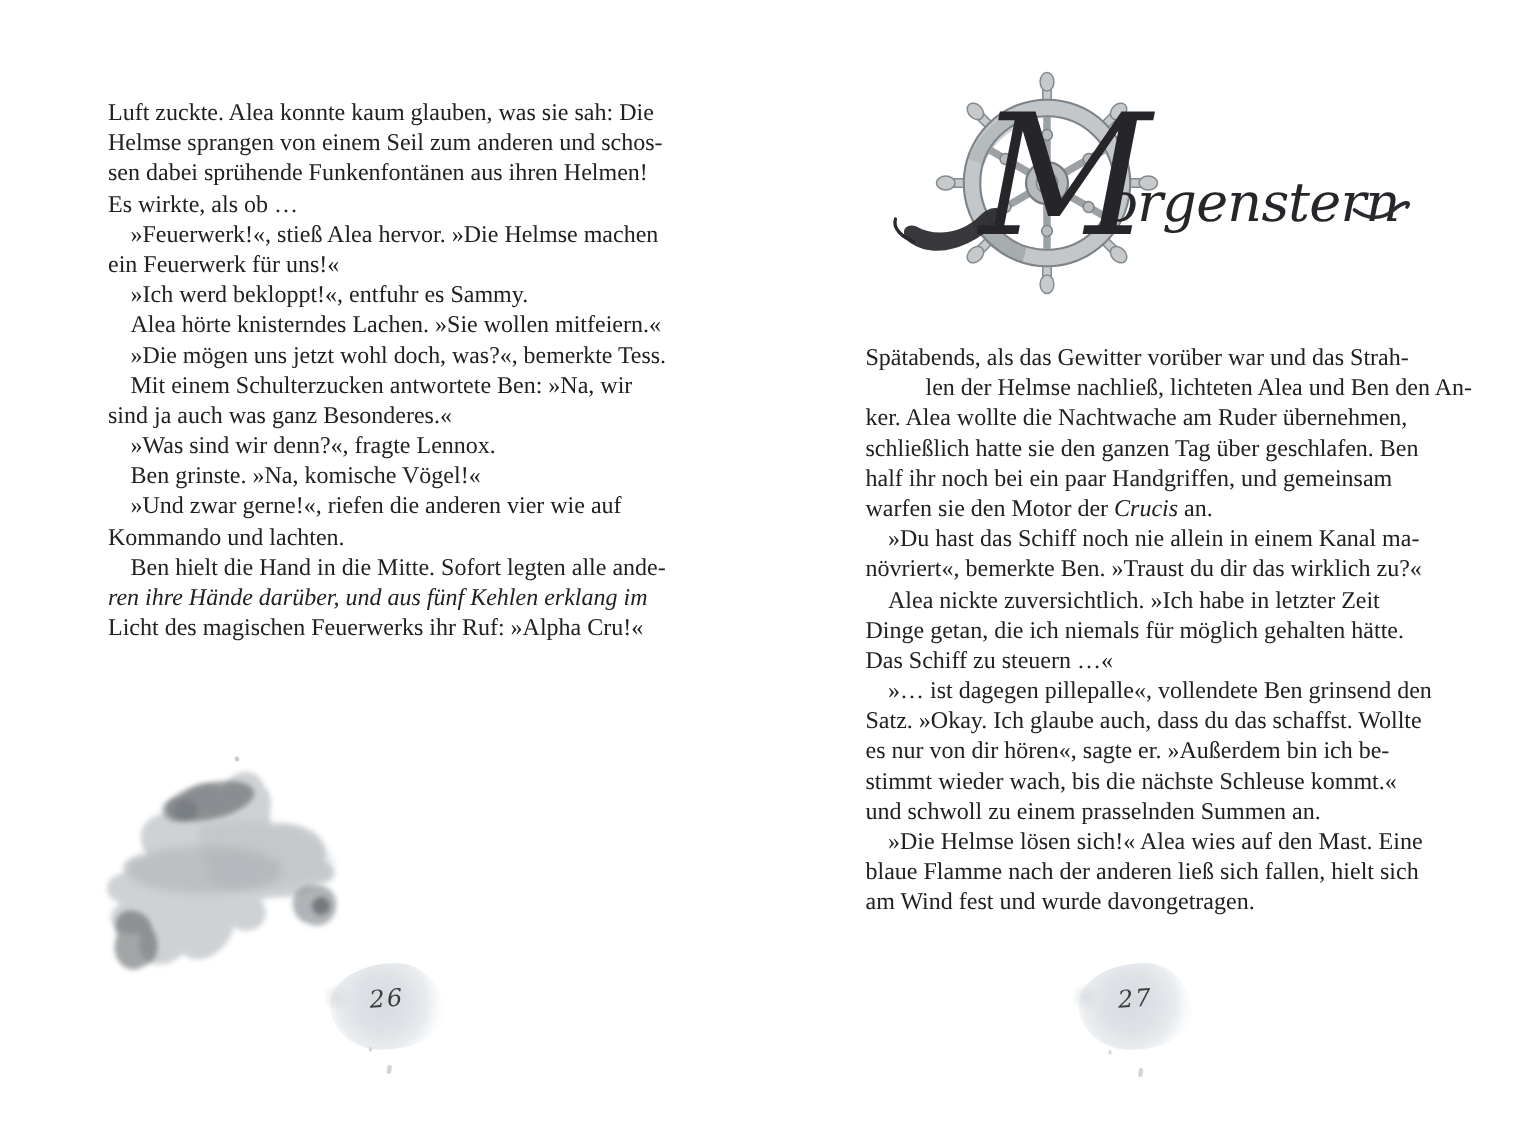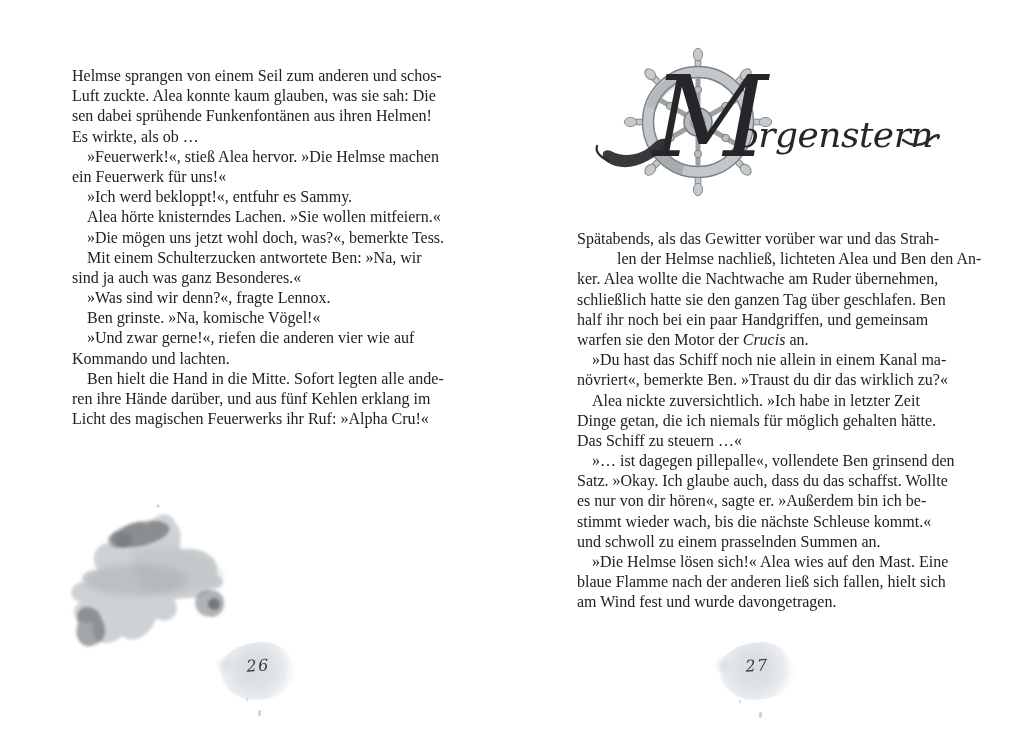--- a/index.html
+++ b/index.html
@@ -35,37 +35,37 @@
   }
   .drip{position:absolute;background:#c6cacd;border-radius:2px;opacity:0.8;}
 </style>
 </head>
 <body>
 
 <div>
 
   <section>
     <div id="left-text" class="text-col" style="left:72px;top:66px;width:372px;">
+        <div class="line"><span class="line-text" style="transform: scaleX(1);"><span>Luft zuckte. Alea konnte kaum glauben, was sie sah: Die</span></span></div>
         <div class="line"><span class="line-text" style="transform: scaleX(1);"><span>Helmse sprangen von einem Seil zum anderen und schos-</span></span></div>
-        <div class="line"><span class="line-text" style="transform: scaleX(1);"><span>Luft zuckte. Alea konnte kaum glauben, was sie sah: Die</span></span></div>
         <div class="line"><span class="line-text" style="transform: scaleX(1);"><span>sen dabei sprühende Funkenfontänen aus ihren Helmen!</span></span></div>
         <div class="line last"><span class="line-text"><span>Es wirkte, als ob …</span></span></div>
         <div class="line indent"><span class="line-text" style="transform: scaleX(1);"><span>»Feuerwerk!«, stieß Alea hervor. »Die Helmse machen</span></span></div>
         <div class="line last"><span class="line-text"><span>ein Feuerwerk für uns!«</span></span></div>
         <div class="line indent last"><span class="line-text"><span>»Ich werd bekloppt!«, entfuhr es Sammy.</span></span></div>
         <div class="line indent last"><span class="line-text"><span>Alea hörte knisterndes Lachen. »Sie wollen mitfeiern.«</span></span></div>
         <div class="line indent last"><span class="line-text" style="transform: scaleX(0.994559);"><span>»Die mögen uns jetzt wohl doch, was?«, bemerkte Tess.</span></span></div>
         <div class="line indent"><span class="line-text" style="transform: scaleX(1);"><span>Mit einem Schulterzucken antwortete Ben: »Na, wir</span></span></div>
         <div class="line last"><span class="line-text"><span>sind ja auch was ganz Besonderes.«</span></span></div>
         <div class="line indent last"><span class="line-text"><span>»Was sind wir denn?«, fragte Lennox.</span></span></div>
         <div class="line indent last"><span class="line-text"><span>Ben grinste. »Na, komische Vögel!«</span></span></div>
         <div class="line indent"><span class="line-text" style="transform: scaleX(1);"><span>»Und zwar gerne!«, riefen die anderen vier wie auf</span></span></div>
         <div class="line last"><span class="line-text"><span>Kommando und lachten.</span></span></div>
         <div class="line indent"><span class="line-text" style="transform: scaleX(1);"><span>Ben hielt die Hand in die Mitte. Sofort legten alle ande-</span></span></div>
-        <div class="line"><span class="line-text" style="transform: scaleX(1);"><span>ren ihre Hände darüber, und aus fünf Kehlen erklang im</span></span></div>
+        <div class="line"><span class="line-text" style="transform: scaleX(1); font-style: italic;"><span>ren ihre Hände darüber, und aus fünf Kehlen erklang im</span></span></div>
         <div class="line last"><span class="line-text"><span>Licht des magischen Feuerwerks ihr Ruf: »Alpha Cru!«</span></span></div>
       </div>
 
     <svg style="position:absolute;left:36px;top:492px;" width="210" height="165" viewBox="0 0 210 165">
       <defs>
         <filter id="soft" x="-20%" y="-20%" width="140%" height="140%">
           <feGaussianBlur stdDeviation="1.6"></feGaussianBlur>
         </filter>
         <filter id="softer" x="-30%" y="-30%" width="160%" height="160%">
           <feGaussianBlur stdDeviation="3"></feGaussianBlur>

